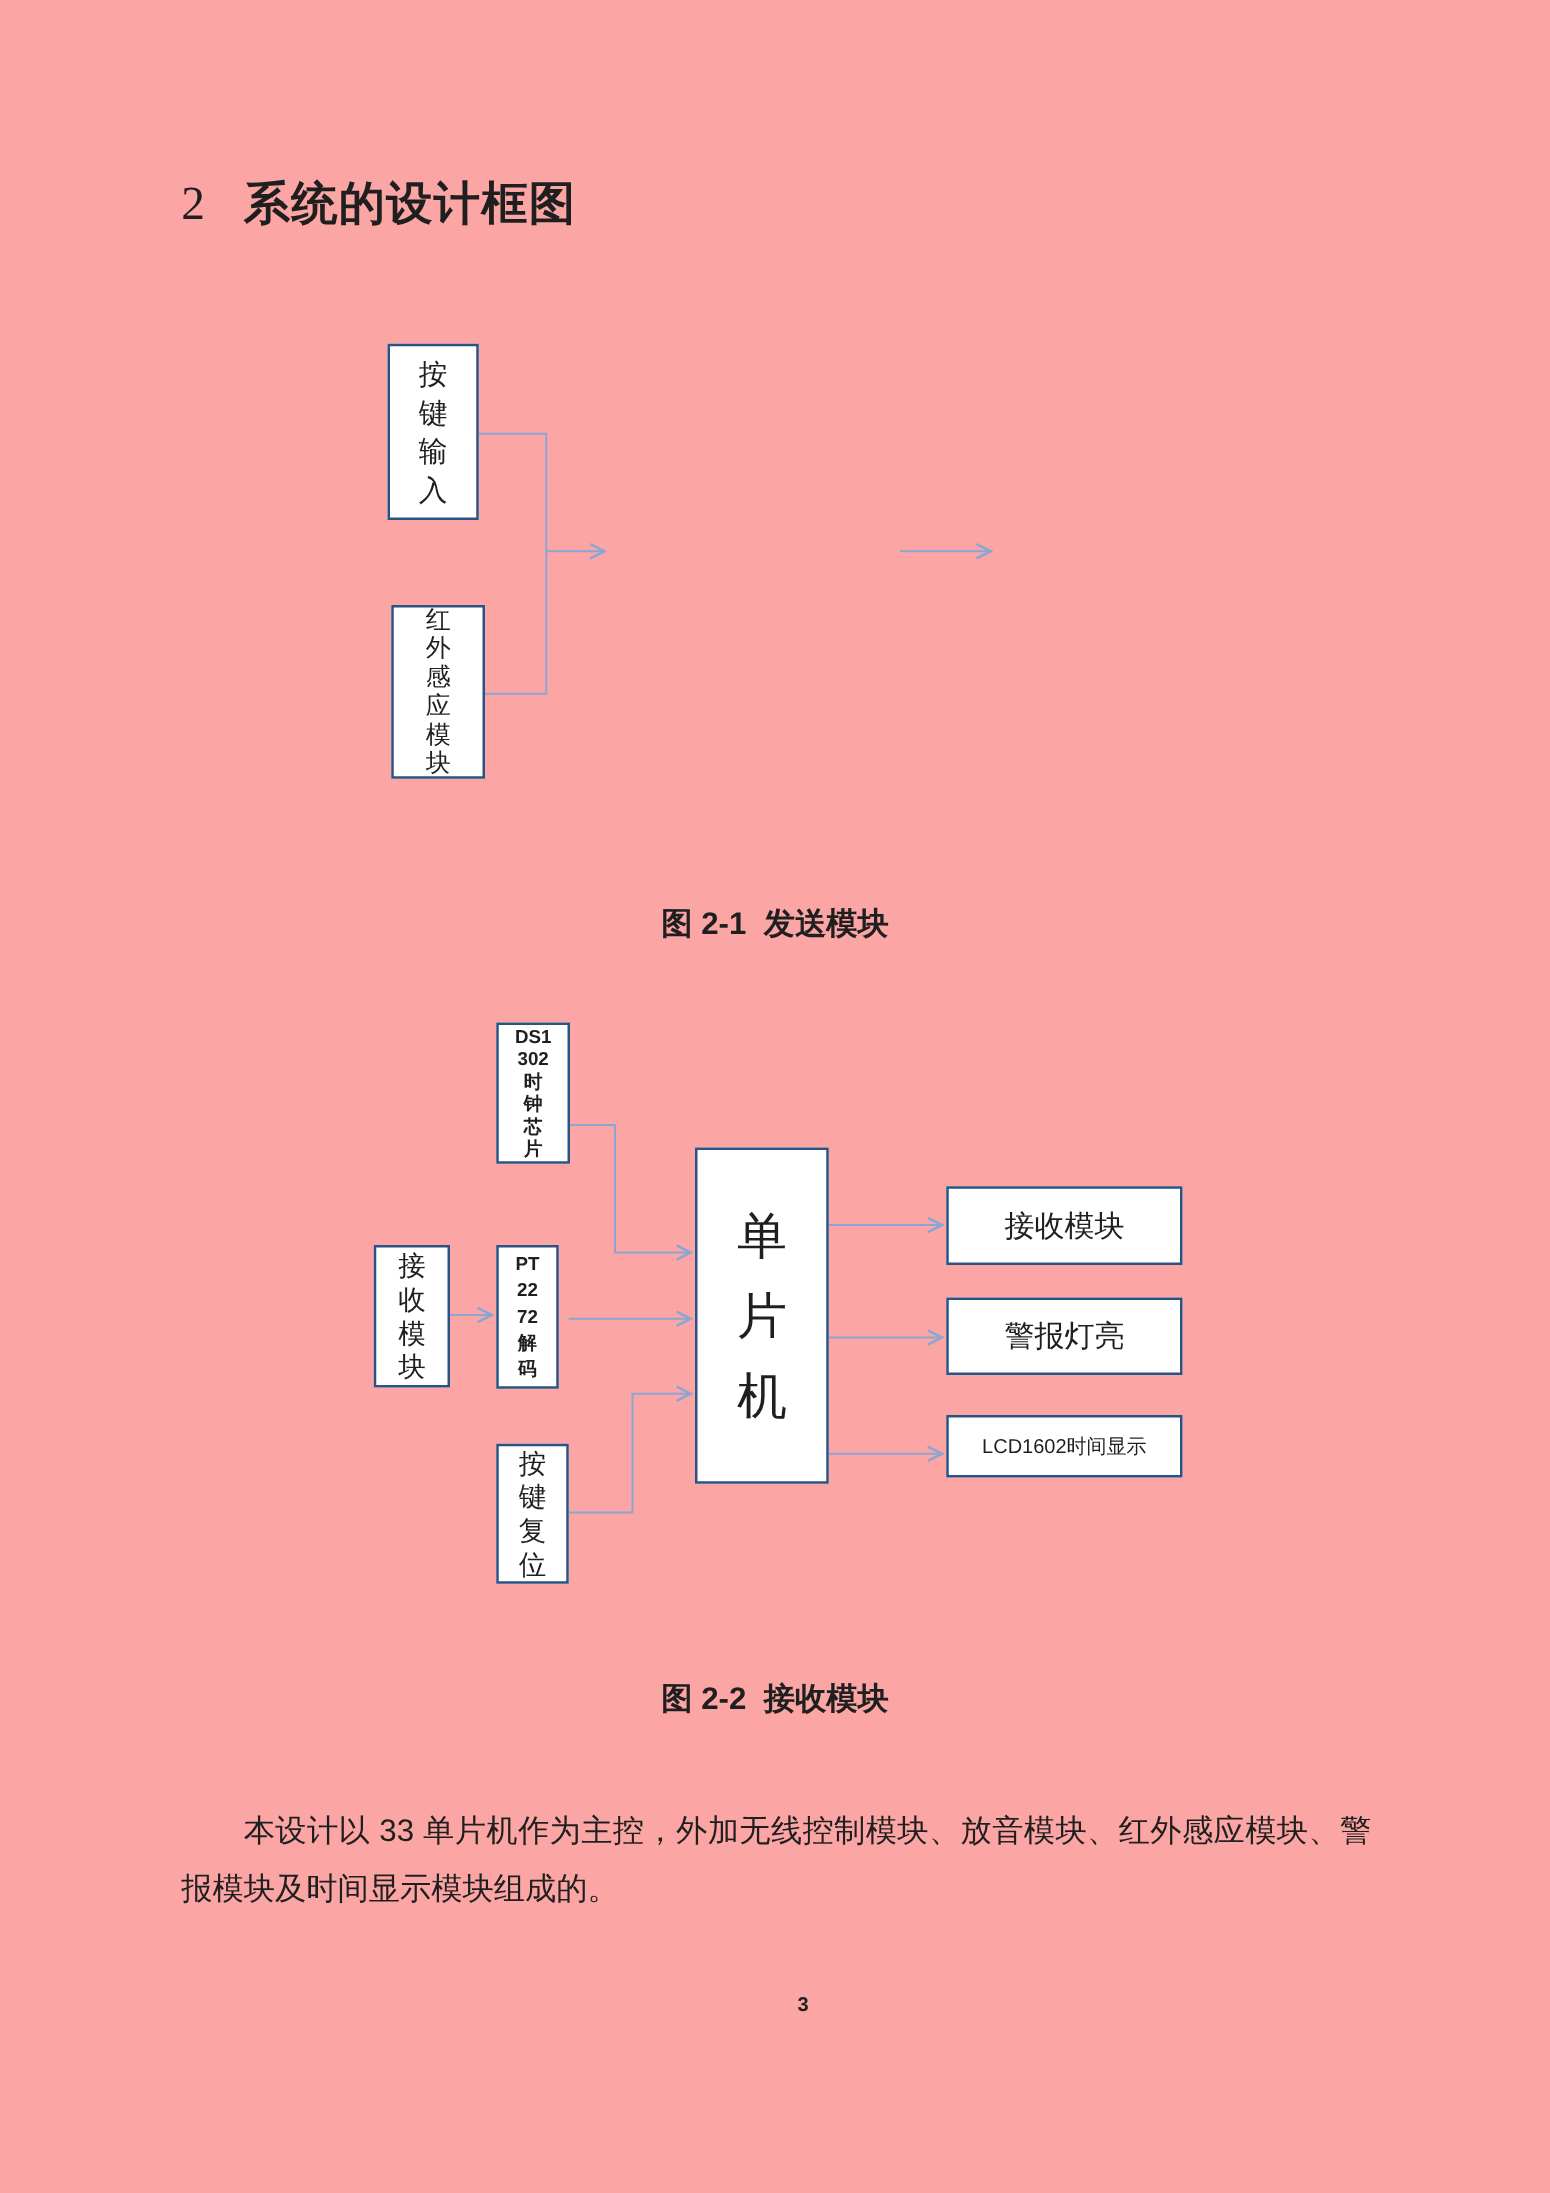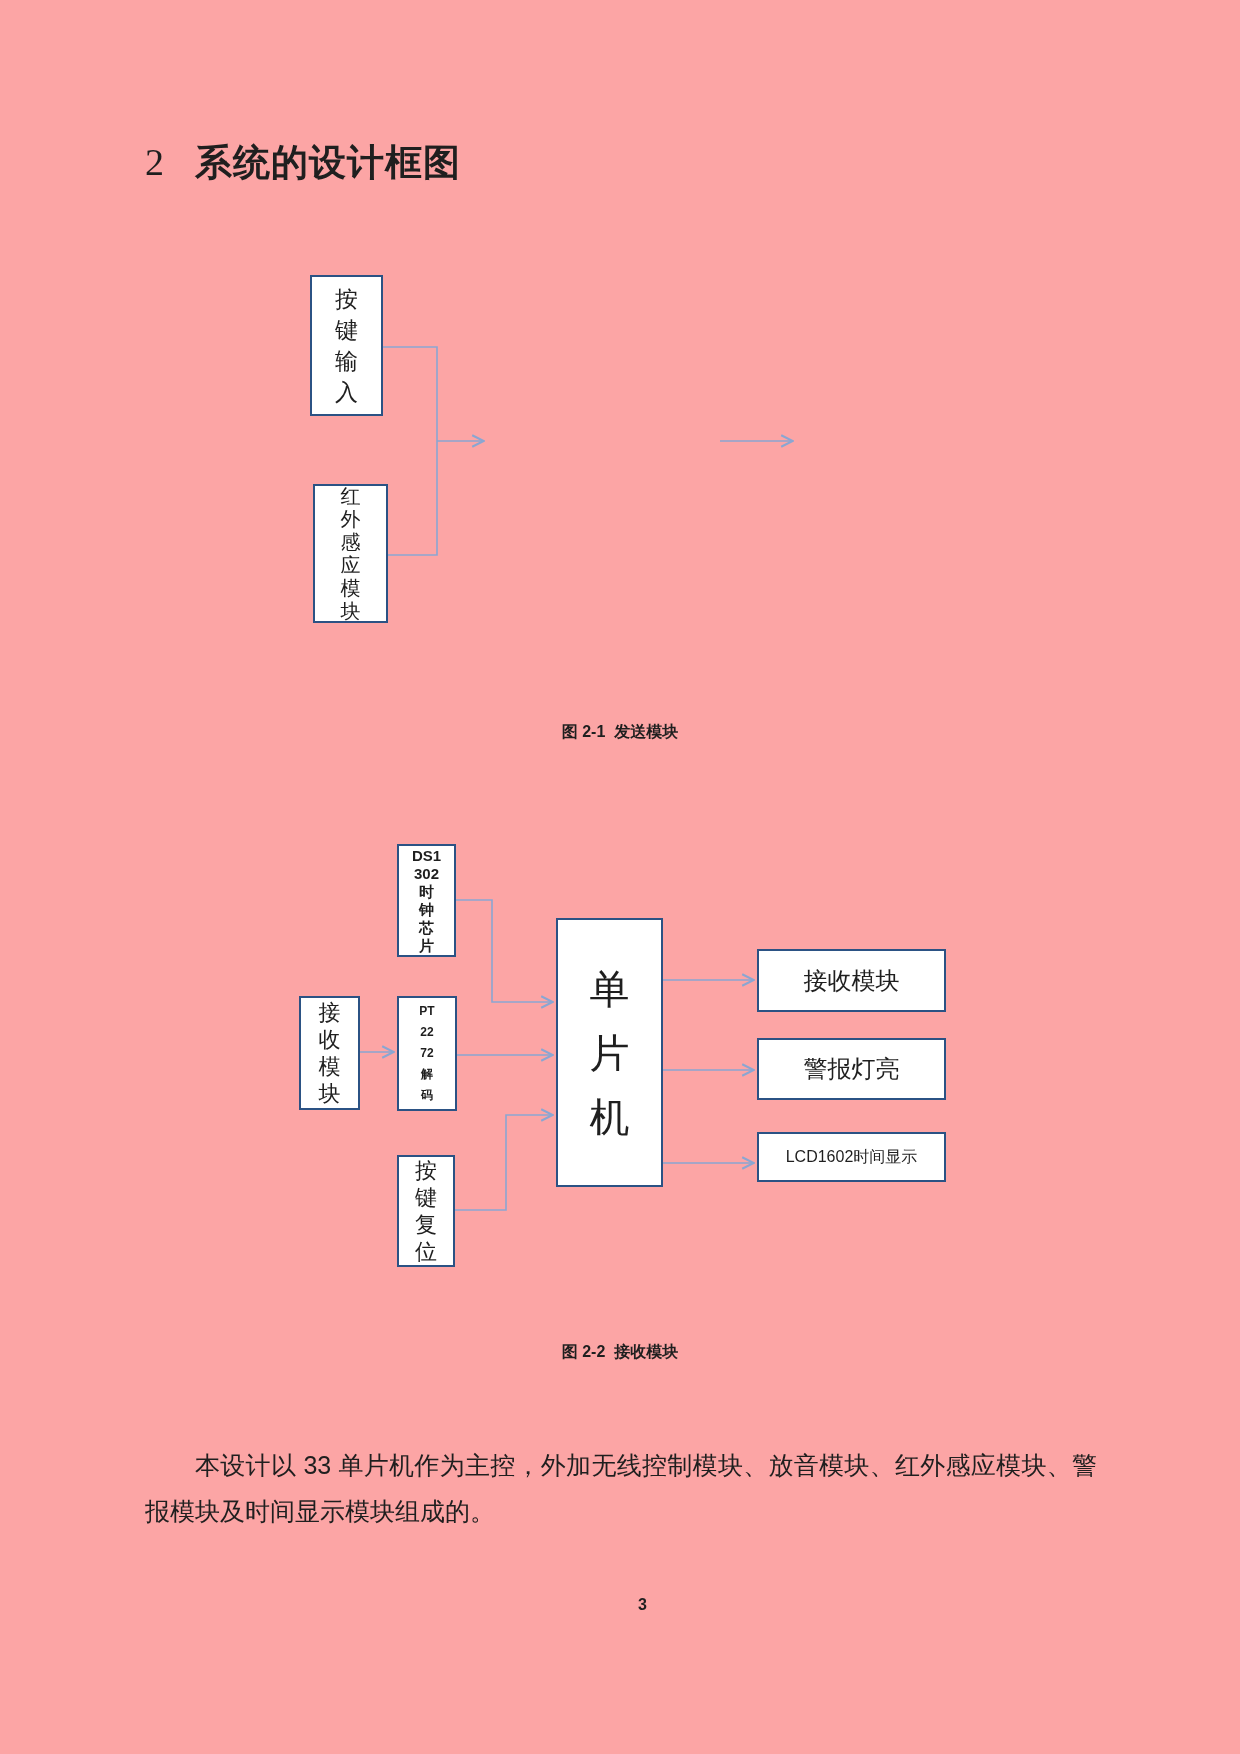--- a/index.html
+++ b/index.html
@@ -40,21 +40,21 @@
     text-align: center;
     white-space: pre-line;
     color: #1f1f1f;
   }
   .box.bold { font-weight: 700; }
 
   
   .caption {
     position: absolute; left: 0; width: 100%;
     text-align: center;
-    font-size: 16px; font-weight: 700;
+    font-size: 25px; font-weight: 700;
     white-space: pre;
   }
 
   
   .bodytext {
     position: absolute; left: 145px; top: 1442px; width: 952px;
     font-size: 25px; line-height: 46px;
     text-indent: 2em;
     text-align: justify;
   }
@@ -100,31 +100,31 @@
 入</div>
   <div class="box" style="left:313px;top:484px;width:75px;height:139px;font-size:20px;line-height:23px">红
 外
 感
 应
 模
 块</div>
 
   <div class="caption" style="top:722px">图 2-1  发送模块</div>
 
-  <div class="box bold" style="left:397px;top:844px;width:59px;height:113px;font-size:15px;line-height:18px">DS1
+  <div class="box bold" style="left:397px;top:818px;width:59px;height:113px;font-size:15px;line-height:18px">DS1
 302
 时
 钟
 芯
 片</div>
   <div class="box" style="left:299px;top:996px;width:61px;height:114px;font-size:22px;line-height:27px">接
 收
 模
 块</div>
-  <div class="box bold" style="left:397px;top:996px;width:60px;height:115px;font-size:12px;line-height:21px">PT
+  <div class="box bold" style="left:397px;top:996px;width:50px;height:115px;font-size:15px;line-height:21px">PT
 22
 72
 解
 码</div>
   <div class="box" style="left:397px;top:1155px;width:58px;height:112px;font-size:22px;line-height:27px">按
 键
 复
 位</div>
   <div class="box" style="left:556px;top:918px;width:107px;height:269px;font-size:40px;line-height:64px">单
 片

